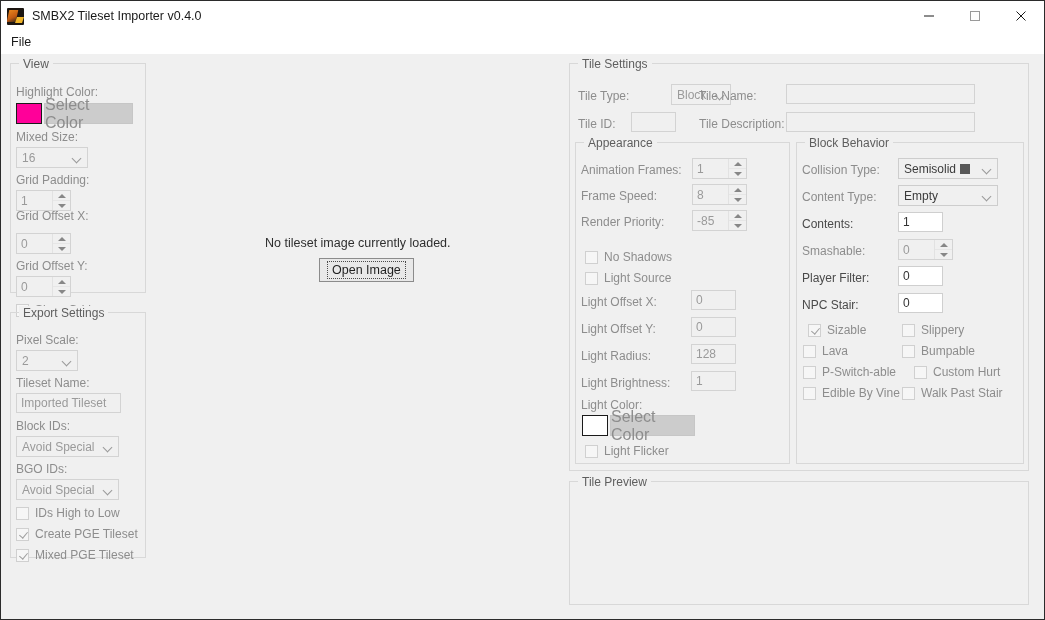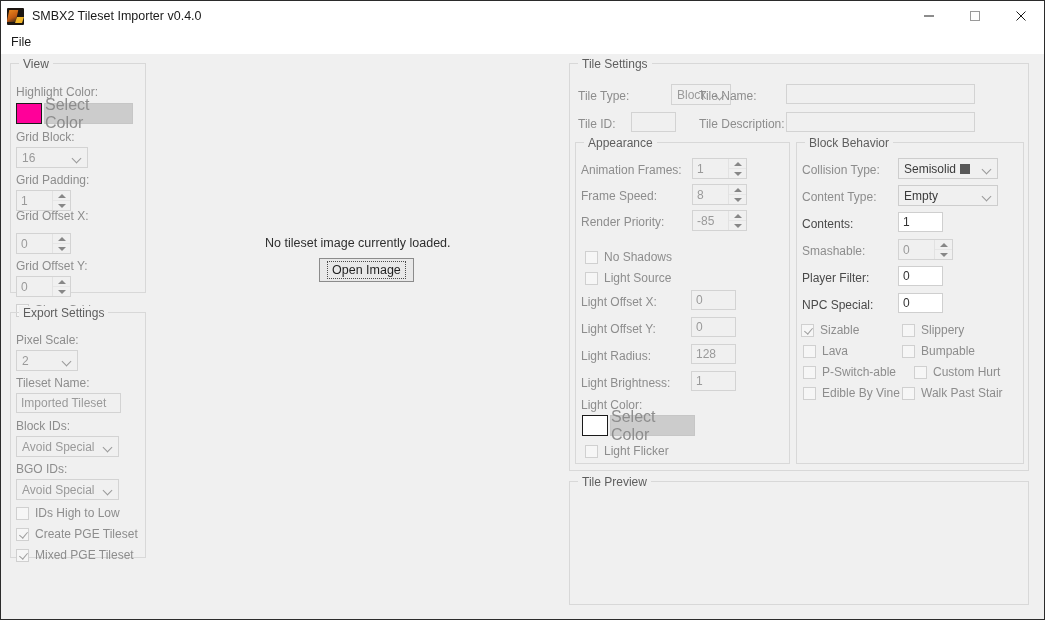--- a/index.html
+++ b/index.html
@@ -352,21 +352,21 @@
 
   <div class="content">
 
     <div class="group" style="left:9px; top:9px; width:136px; height:230px;">
       <span class="legend">View</span>
 
       <span class="lbl" style="left:5px; top:21px;">Highlight Color:</span>
       <div class="color-swatch" style="left:5px; top:39px; background:#ff0099;"></div>
       <div class="btn-flat" style="left:33px; top:39px; width:89px;">Select Color</div>
 
-      <span class="lbl" style="left:5px; top:66px;">Grid Block:</span>
+      <span class="lbl" style="left:5px; top:66px;">Mixed Size:</span>
       <div class="combo" style="left:5px; top:83px; width:72px;">
         <span class="combo-text">16</span>
         <span class="combo-arrow">
             <span class="chev"></span>
           </span>
       </div>
 
       <span class="lbl" style="left:5px; top:109px;">Grid Padding:</span>
       <div class="spin" style="left:5px; top:126px; width:55px;">
         <span class="spin-val">1</span>
@@ -586,24 +586,24 @@
               </span>
             <span class="spin-dn">
                 <i class="tri-dn"></i>
               </span>
           </span>
         </div>
 
         <span class="lbl enabled" style="left:5px; top:128px;">Player Filter:</span>
         <div class="field enabled" style="left:101px; top:123px; width:45px;">0</div>
 
-        <span class="lbl enabled" style="left:5px; top:155px;">NPC Special:</span>
+        <span class="lbl enabled" style="left:5px; top:155px;">NPC Stair:</span>
         <div class="field enabled" style="left:101px; top:150px; width:45px;">0</div>
 
-        <div class="cb checked" style="left:4px; top:180px;">
+        <div class="cb checked" style="left:11px; top:180px;">
           <span class="box"></span>
           <span>Sizable</span>
         </div>
         <div class="cb" style="left:105px; top:180px;">
           <span class="box"></span>
           <span>Slippery</span>
         </div>
         <div class="cb" style="left:6px; top:201px;">
           <span class="box"></span>
           <span>Lava</span>

